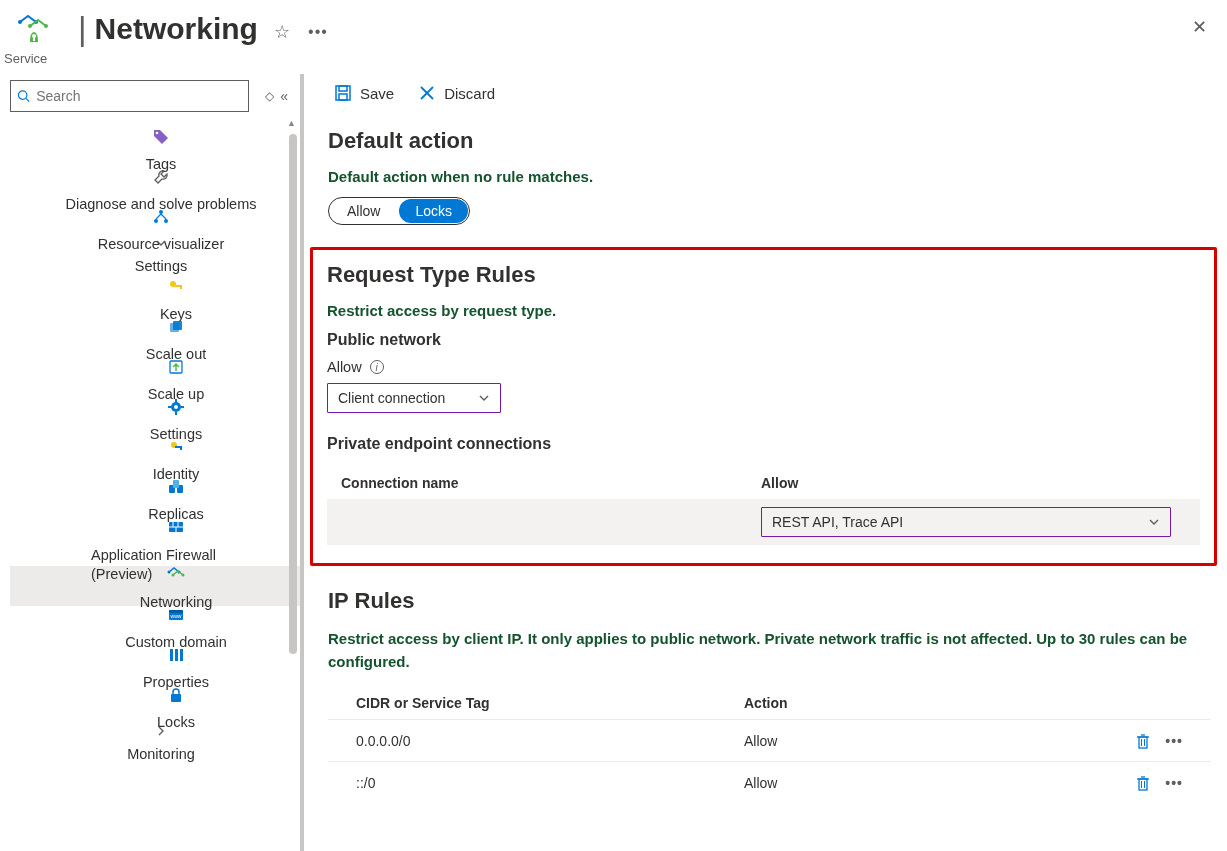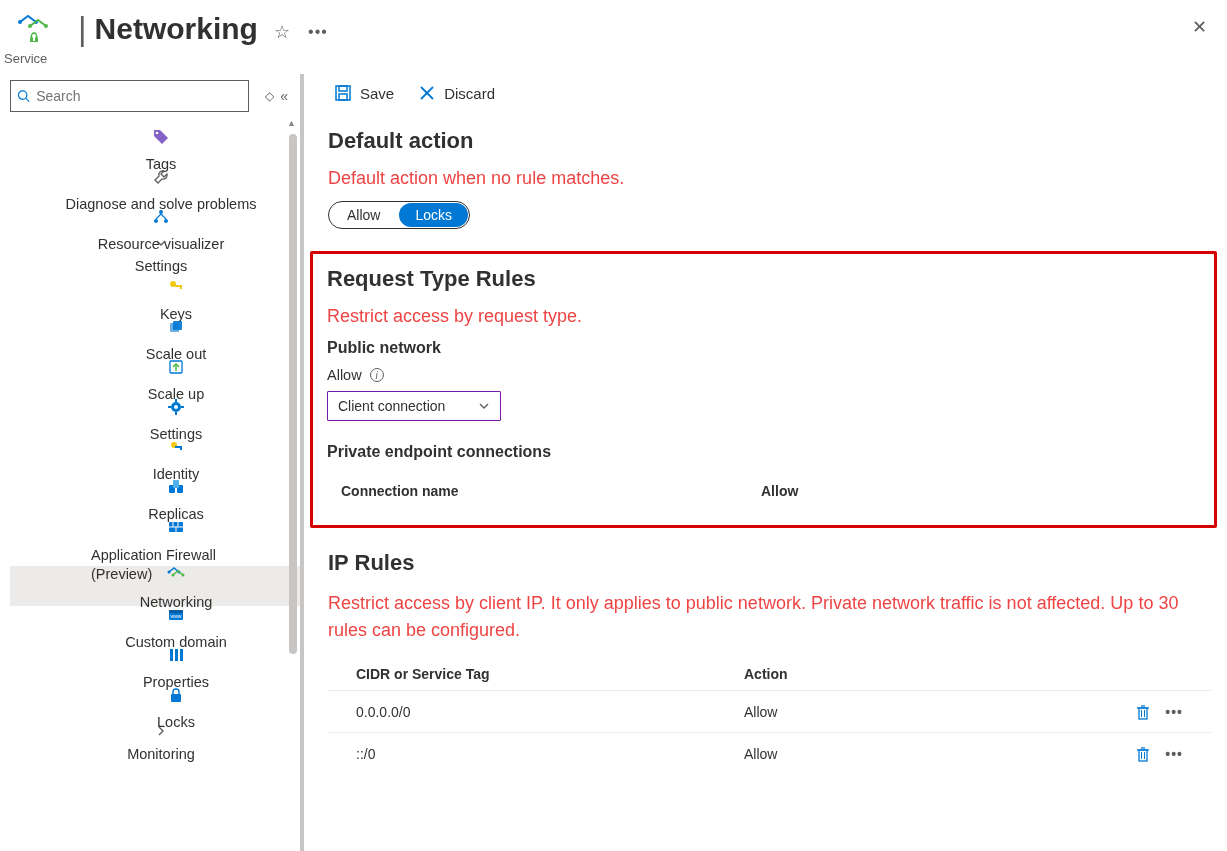--- a/index.html
+++ b/index.html
@@ -193,23 +193,24 @@
     cursor: pointer;
     color: #323130;
   }
 
   h2.section {
     font-size: 22px;
     font-weight: 600;
     margin-bottom: 14px;
   }
   .desc {
-    font-size: 18px;
-    color: #ef4444;
+    font-size: 15px;
+    color: #14532d;
     margin-bottom: 12px;
+    font-weight: bold;
   }
   .pillbox {
     display: inline-flex;
     border: 1px solid #323130;
     border-radius: 16px;
     overflow: hidden;
     height: 28px;
     align-items: stretch;
     margin-bottom: 22px;
   }
@@ -592,20 +593,33 @@
         </span>
       </div>
 
       <h3 class="sub" style="margin-top:22px;">Private endpoint connections</h3>
 
       <div class="conn-table">
         <div class="conn-thead">
           <div class="col-name">Connection name</div>
           <div class="col-allow">Allow</div>
         </div>
+        <div class="conn-row">
+          <div class="col-name"></div>
+          <div class="col-allow">
+            <div class="dropdown wide">
+              <span>REST API, Trace API</span>
+              <span class="chev">
+                <svg width="12" height="12" viewBox="0 0 12 12">
+                    <path d="M2 4 L6 8 L10 4" stroke="#605e5c" stroke-width="1.4" fill="none"></path>
+                  </svg>
+              </span>
+            </div>
+          </div>
+        </div>
       </div>
     </div>
 
     <h2 class="section">IP Rules</h2>
     <div class="desc iprules-desc">Restrict access by client IP. It only applies to public network. Private network traffic is not affected. Up to 30 rules can be configured.</div>
 
     <div>
       <div class="ip-thead">
         <div class="ip-col1">CIDR or Service Tag</div>
         <div class="ip-col2">Action</div>

